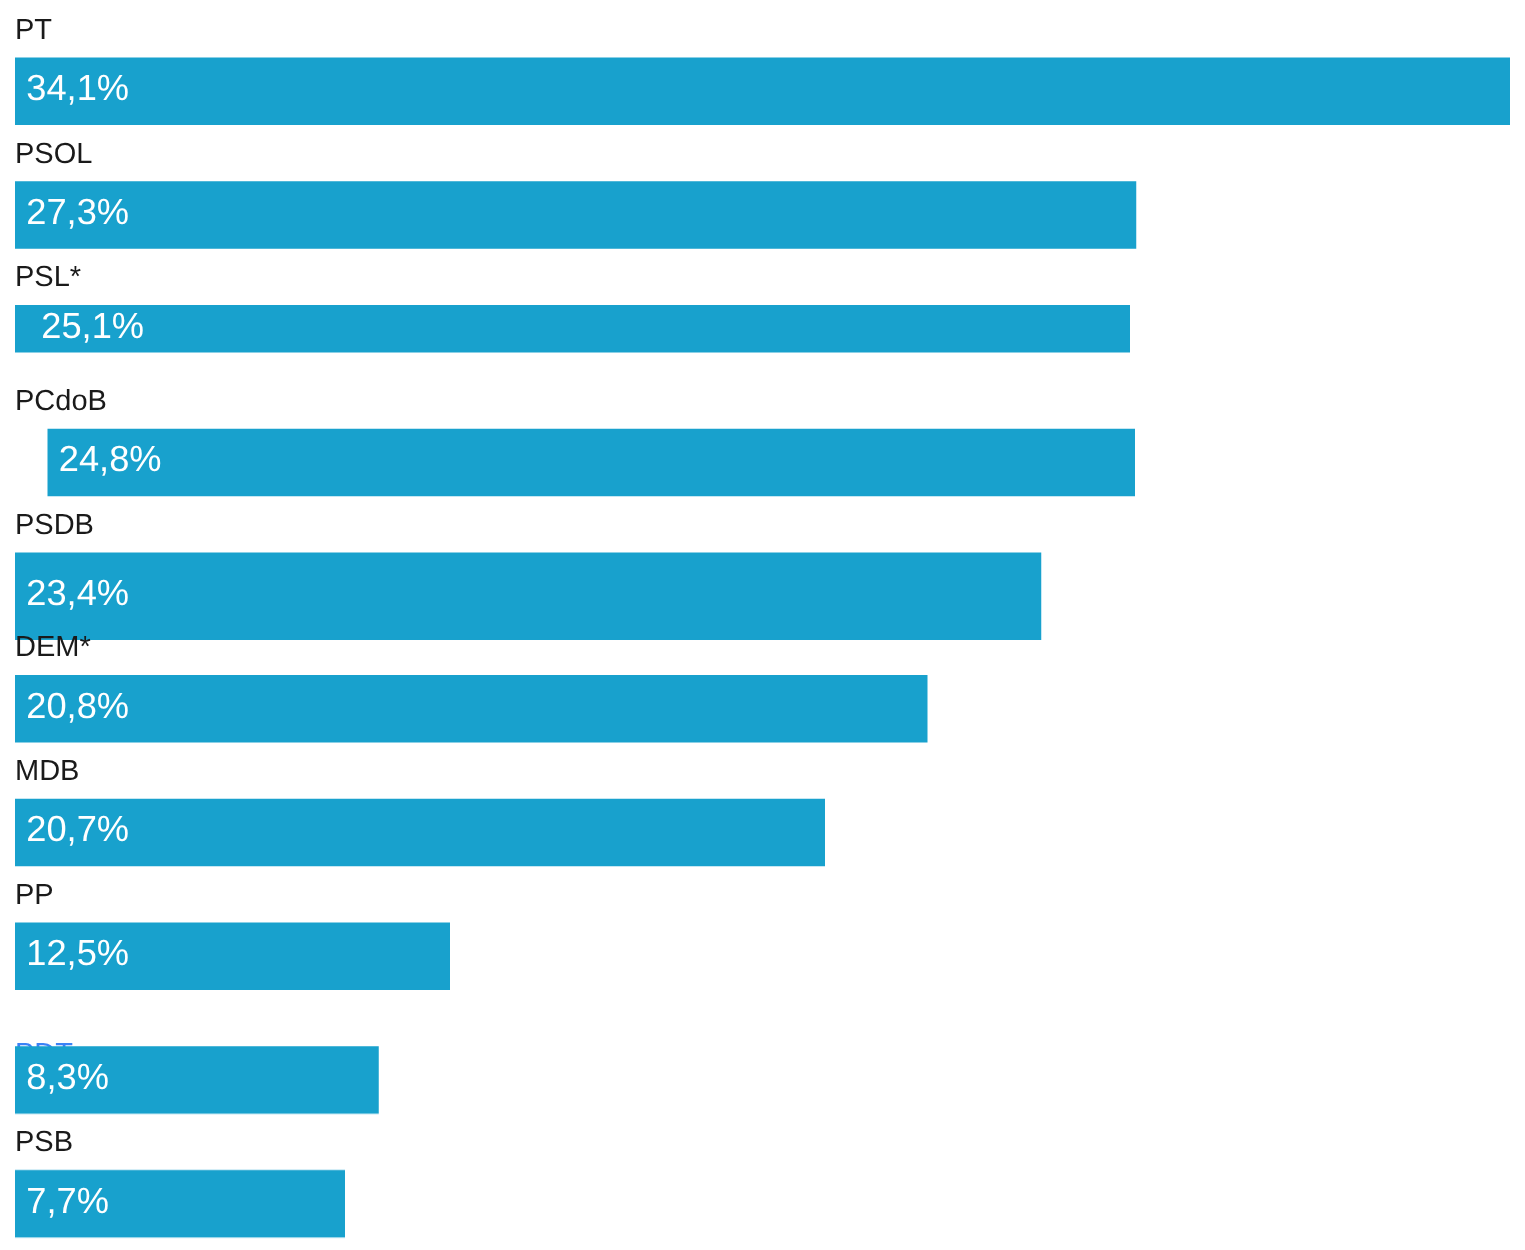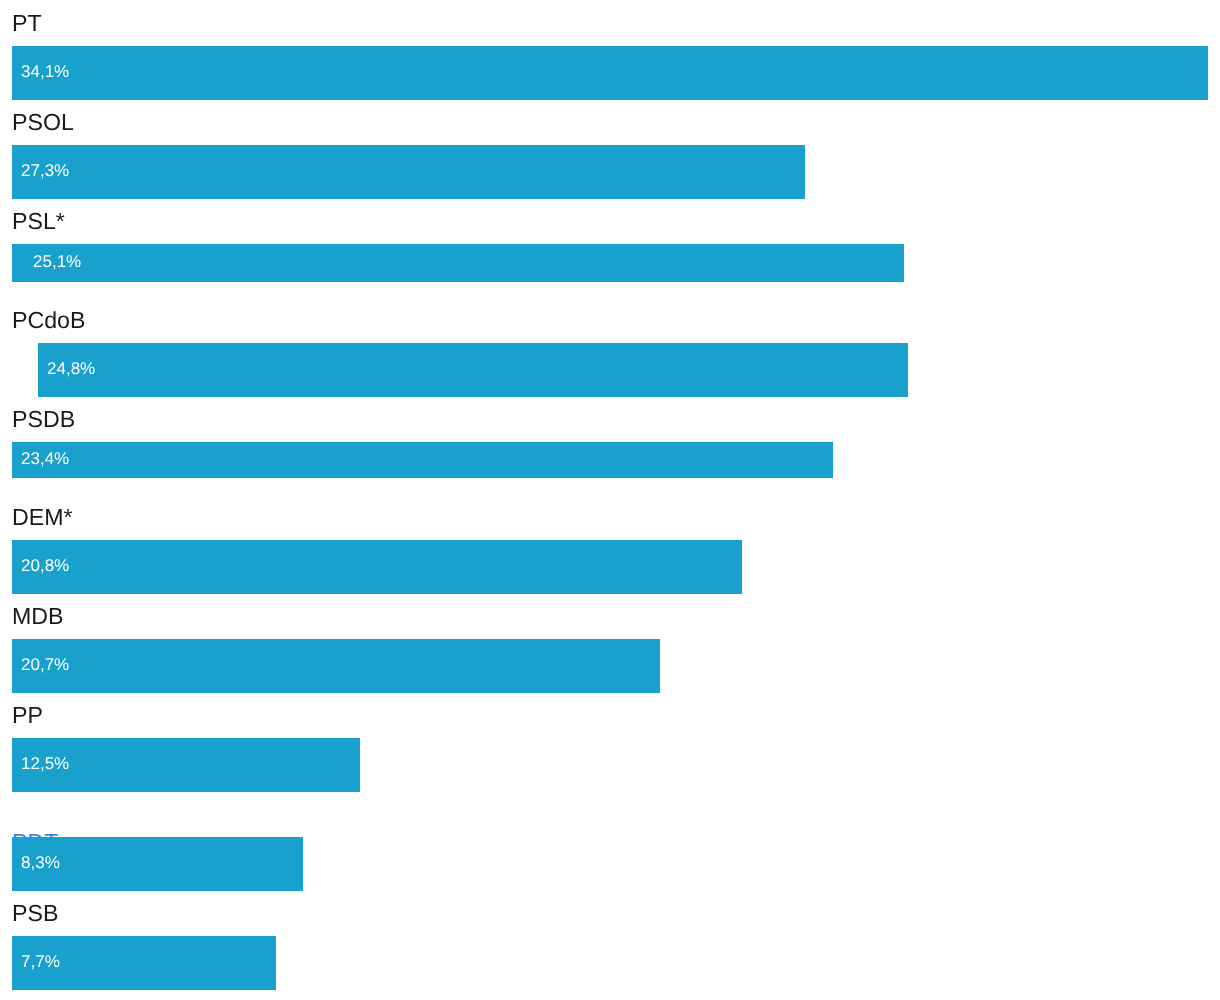--- a/index.html
+++ b/index.html
@@ -28,63 +28,63 @@
   }
   .bar {
     position:absolute; left:12px;
     height:54px;
     background:#18a1cd;
     display:flex; align-items:center;
   }
   .bar-value-label {
     position:relative; top:-1.5px;
     padding-left:9px;
-    font-size:17px;
+    font-size:29px;
     line-height:1;
     color:#ffffff;
     white-space:nowrap;
     will-change:transform;
   }
 </style>
 </head>
 <body>
 
 <div class="chart" id="chart" style="background: rgb(255, 255, 255);">
 
   <div class="bar-row">
     <div class="category-label" style="top: 12px; color: rgb(26, 26, 26);">PT</div>
     <div class="bar" style="top: 46.2px; left: 12px; width: 1196px; height: 54px; background: rgb(24, 161, 205);">
       <span class="bar-value-label" style="color: rgb(255, 255, 255);">34,1%</span>
     </div>
   </div>
 
   <div class="bar-row">
     <div class="category-label" style="top: 111px; color: rgb(26, 26, 26);">PSOL</div>
-    <div class="bar" style="top: 145.056px; left: 12px; width: 793px; height: 54px; background: rgb(24, 161, 205);">
+    <div class="bar" style="top: 145.056px; left: 12px; width: 897px; height: 54px; background: rgb(24, 161, 205);">
       <span class="bar-value-label" style="color: rgb(255, 255, 255);">27,3%</span>
     </div>
   </div>
 
   <div class="bar-row">
     <div class="category-label" style="top: 210px; color: rgb(26, 26, 26);">PSL*</div>
     <div class="bar" style="top: 243.912px; left: 12px; width: 880.34px; height: 38px; background: rgb(24, 161, 205); padding-left: 12px;">
       <span class="bar-value-label" style="color: rgb(255, 255, 255);">25,1%</span>
     </div>
   </div>
 
   <div class="bar-row">
     <div class="category-label" style="top: 309px; color: rgb(26, 26, 26);">PCdoB</div>
     <div class="bar" style="top: 342.768px; left: 12px; width: 869.818px; height: 54px; background: rgb(24, 161, 205); margin-left: 26px;">
       <span class="bar-value-label" style="color: rgb(255, 255, 255);">24,8%</span>
     </div>
   </div>
 
   <div class="bar-row">
     <div class="category-label" style="top: 408px; color: rgb(26, 26, 26);">PSDB</div>
-    <div class="bar" style="top: 441.624px; left: 12px; width: 820.716px; height: 36px; background: rgb(24, 161, 205);">
+    <div class="bar" style="top: 441.624px; left: 12px; width: 820.716px; height: 70px; background: rgb(24, 161, 205);">
       <span class="bar-value-label" style="color: rgb(255, 255, 255);">23,4%</span>
     </div>
   </div>
 
   <div class="bar-row">
     <div class="category-label" style="top: 506px; color: rgb(26, 26, 26);">DEM*</div>
     <div class="bar" style="top: 540.48px; left: 12px; width: 729.525px; height: 54px; background: rgb(24, 161, 205);">
       <span class="bar-value-label" style="color: rgb(255, 255, 255);">20,8%</span>
     </div>
   </div>

